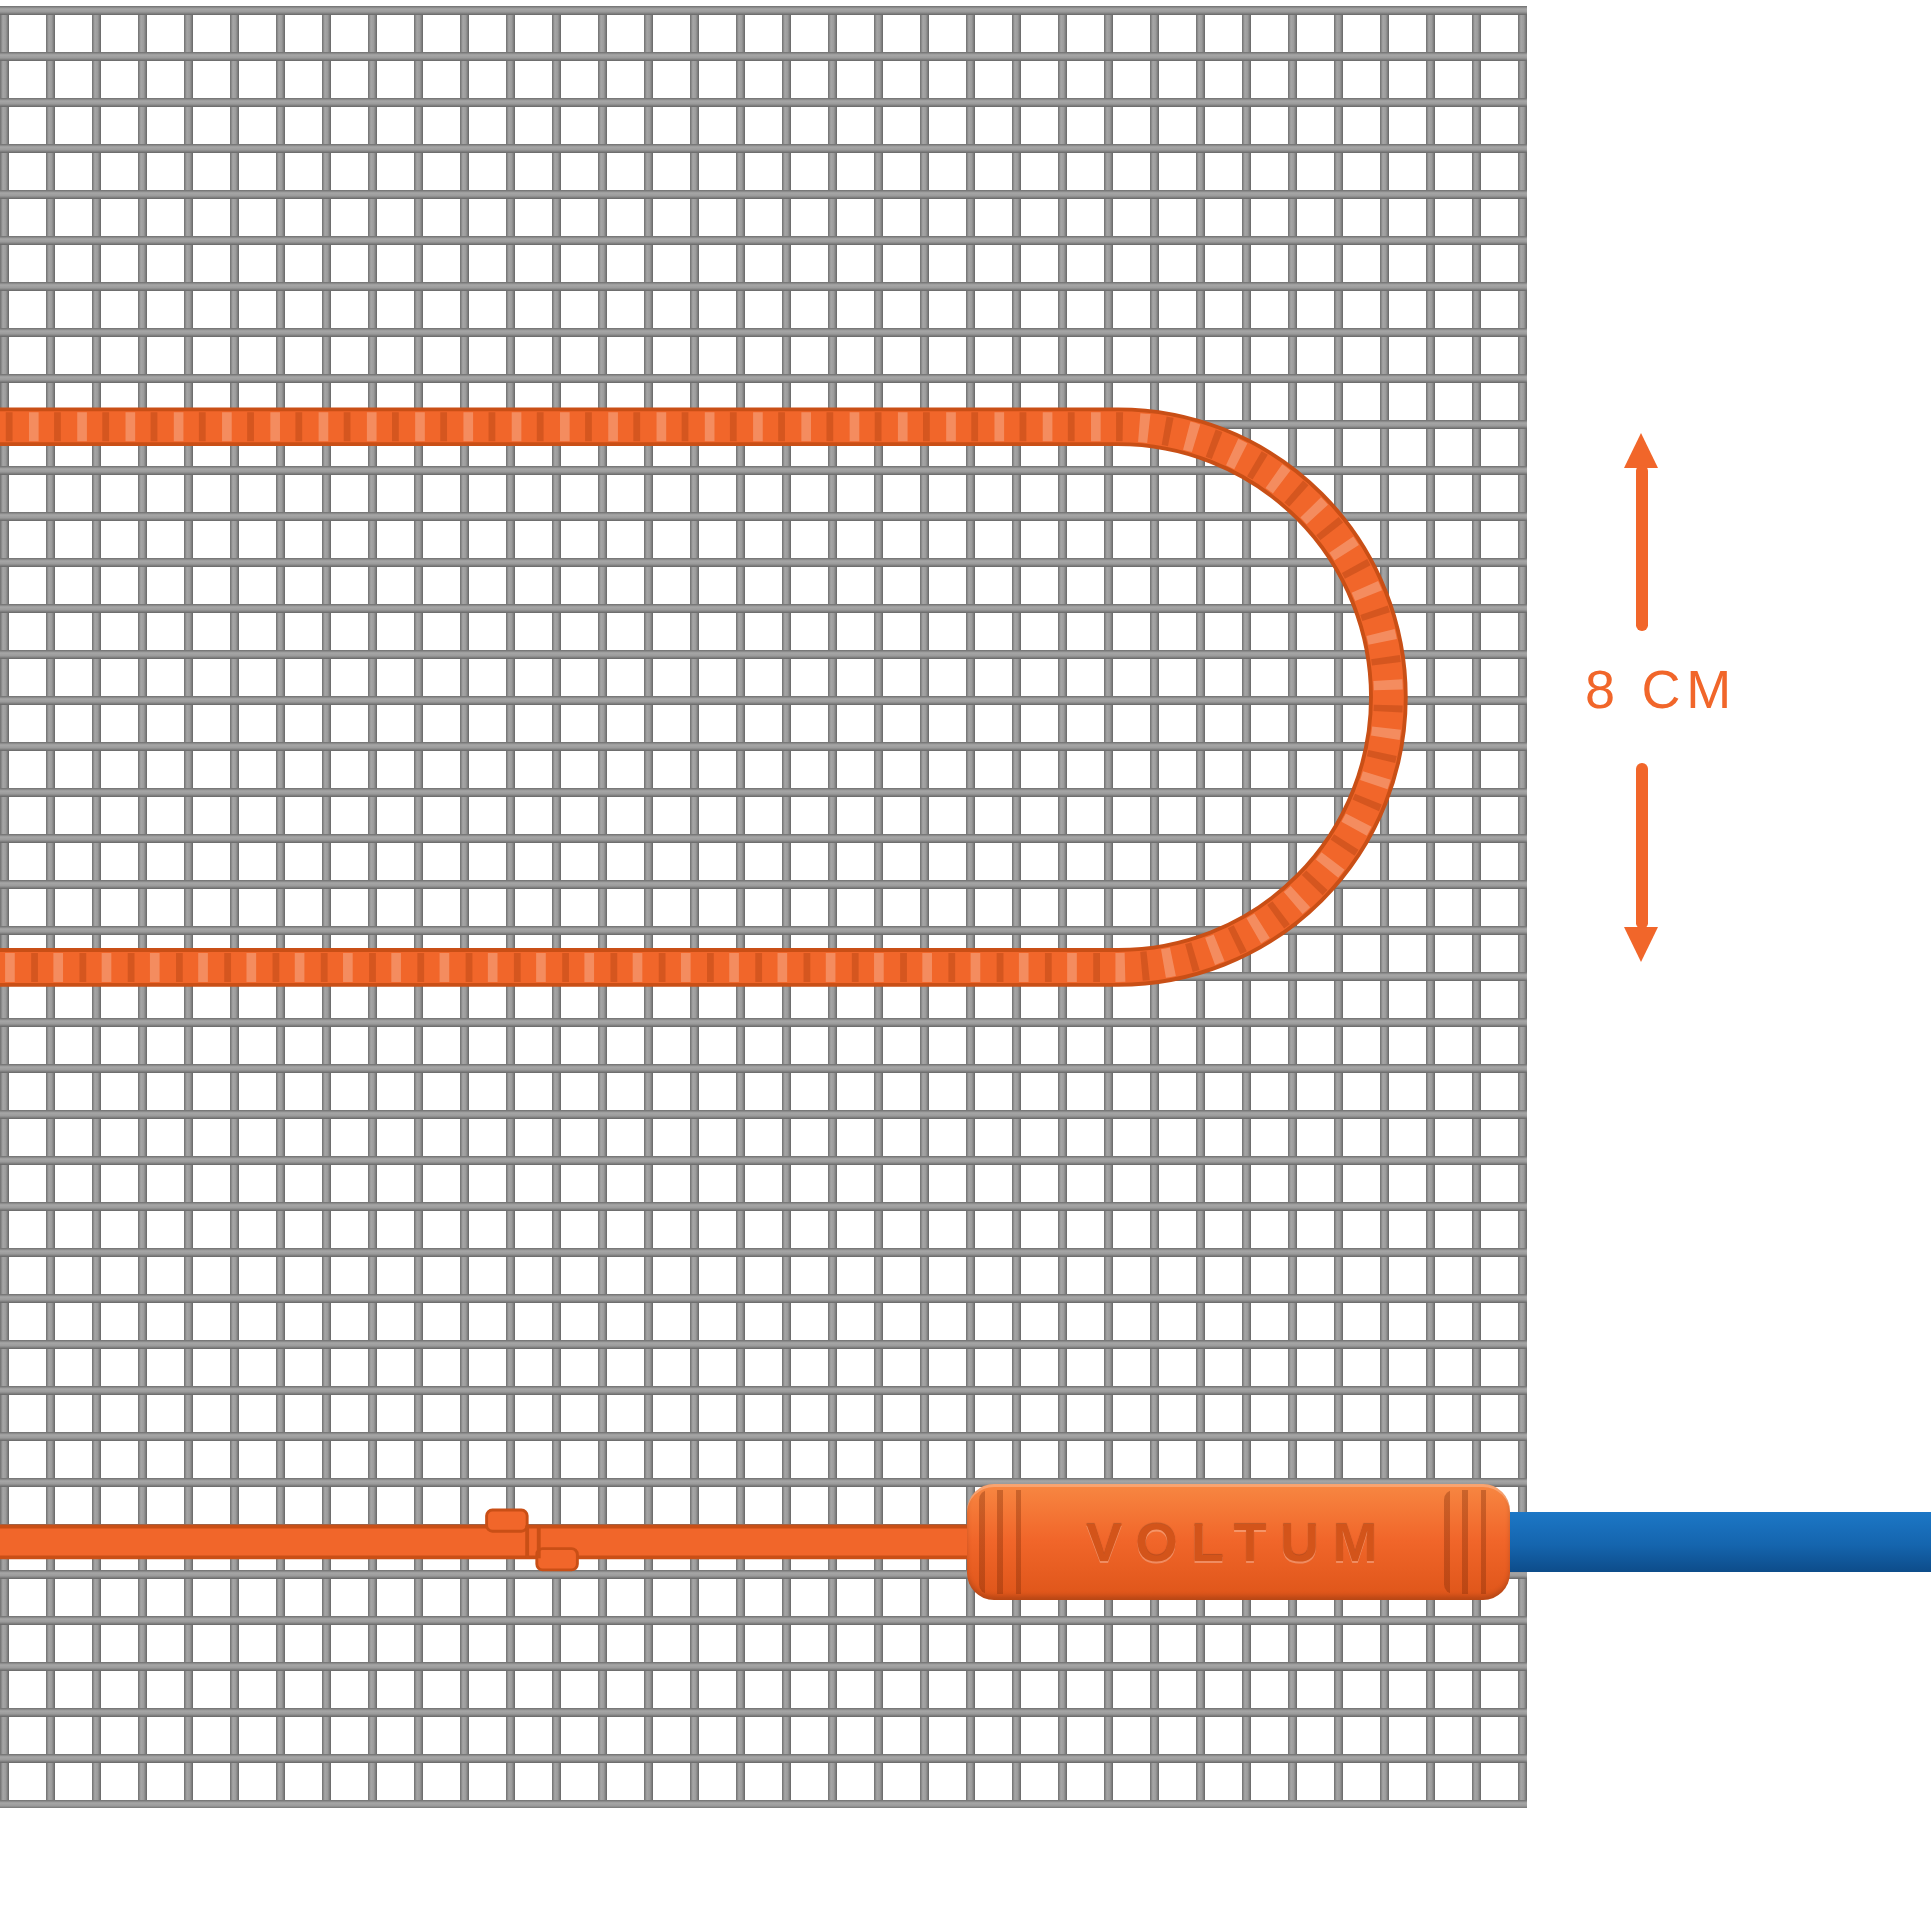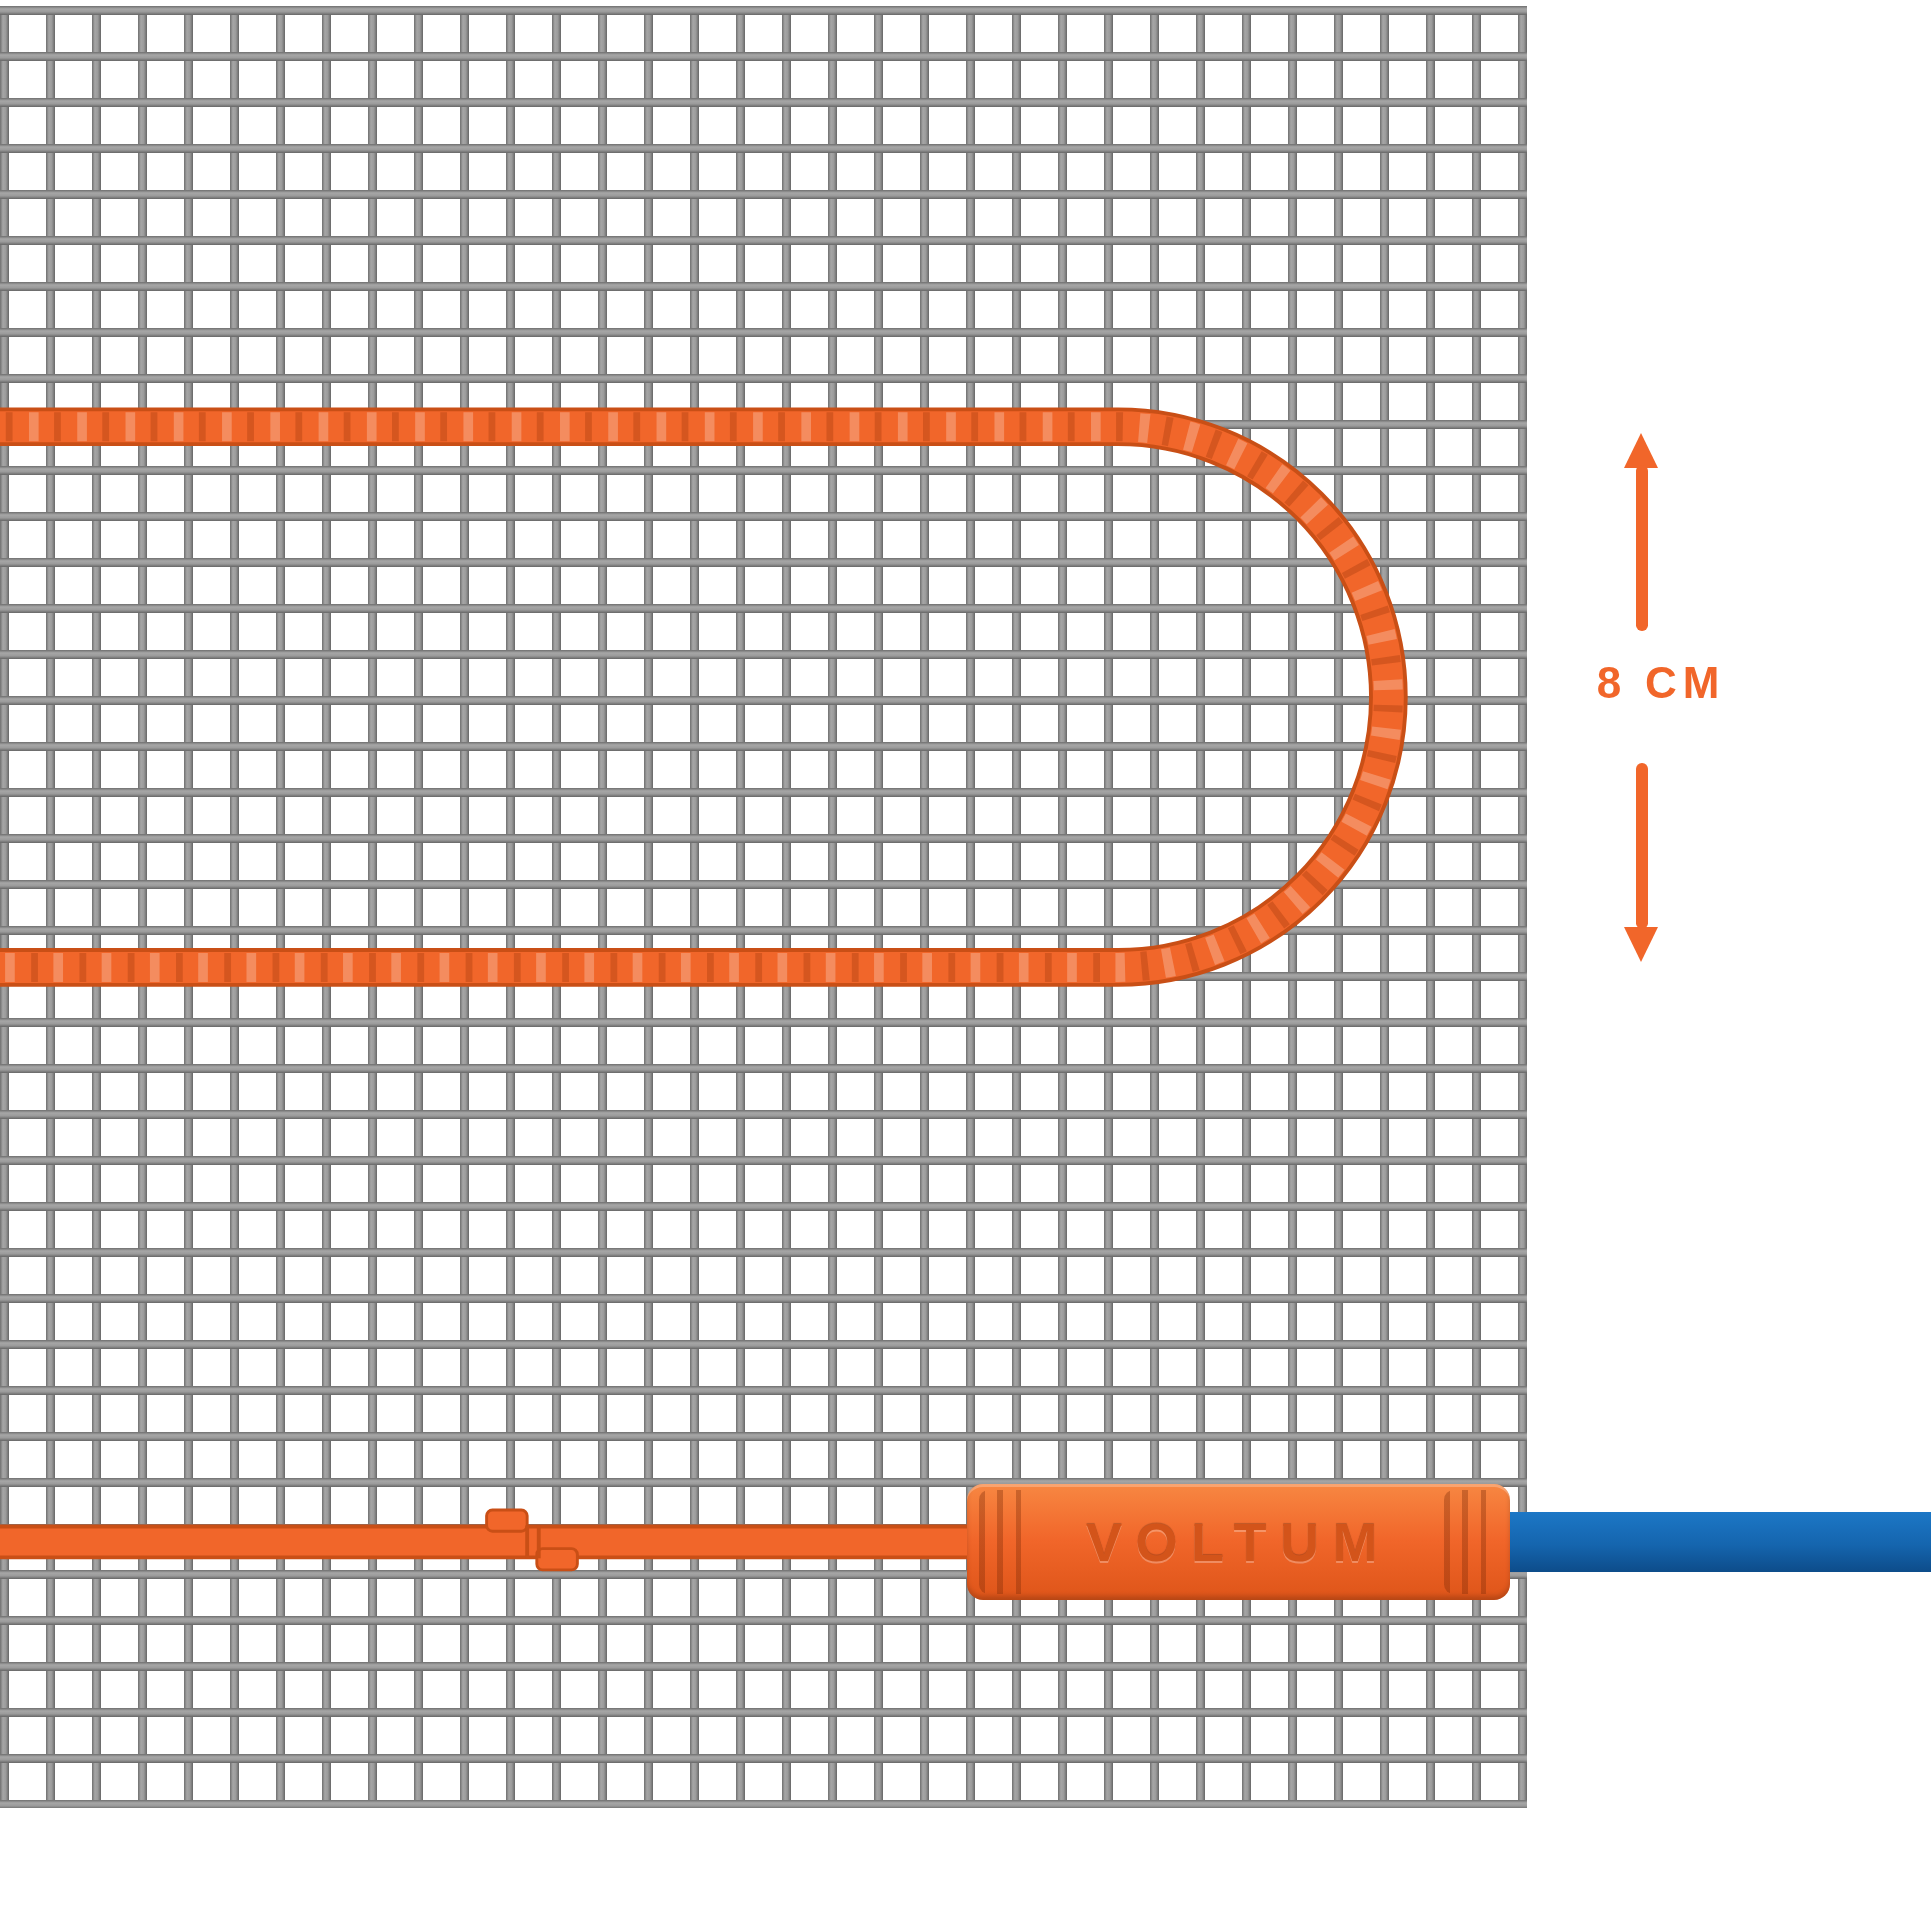--- a/index.html
+++ b/index.html
@@ -55,22 +55,22 @@
   .dim-line-top {
     left: 1636px; top: 465px;
     width: 11.6px; height: 166px;
     background: #F1662A;
     border-radius: 5.8px;
   }
   .dim-label {
     left: 1526px; top: 658px;
     width: 270px;
     text-align: center;
-    font-size: 44px;
-    font-weight: 700;
+    font-size: 54px;
+    font-weight: 400;
     letter-spacing: 5.8px;
     color: #F1662A;
   }
   .dim-line-bottom {
     left: 1636px; top: 763px;
     width: 11.6px; height: 166px;
     background: #F1662A;
     border-radius: 5.8px;
   }
   .dim-arrow-down {
@@ -88,21 +88,21 @@
     width: 433px; height: 60px;
     background: linear-gradient(180deg, #1C77C6 0%, #1565AE 55%, #0D4C8A 100%);
     z-index: 3;
   }
 
   
   .connector {
     position: absolute;
     left: 967px; top: 1484px;
     width: 543px; height: 116px;
-    border-radius: 16px;
+    border-radius: 27px;
     background: linear-gradient(180deg, #F78742 0%, #F1662A 48%, #DE5519 100%);
     box-shadow: inset 0 2.9px 0 rgba(255,255,255,0.25), inset 0 -3.9px 5.8px rgba(0,0,0,0.18);
     z-index: 4;
     display: flex;
     align-items: center;
     justify-content: center;
   }
   .connector-ribs {
     position: absolute;
     top: 5.8px;

